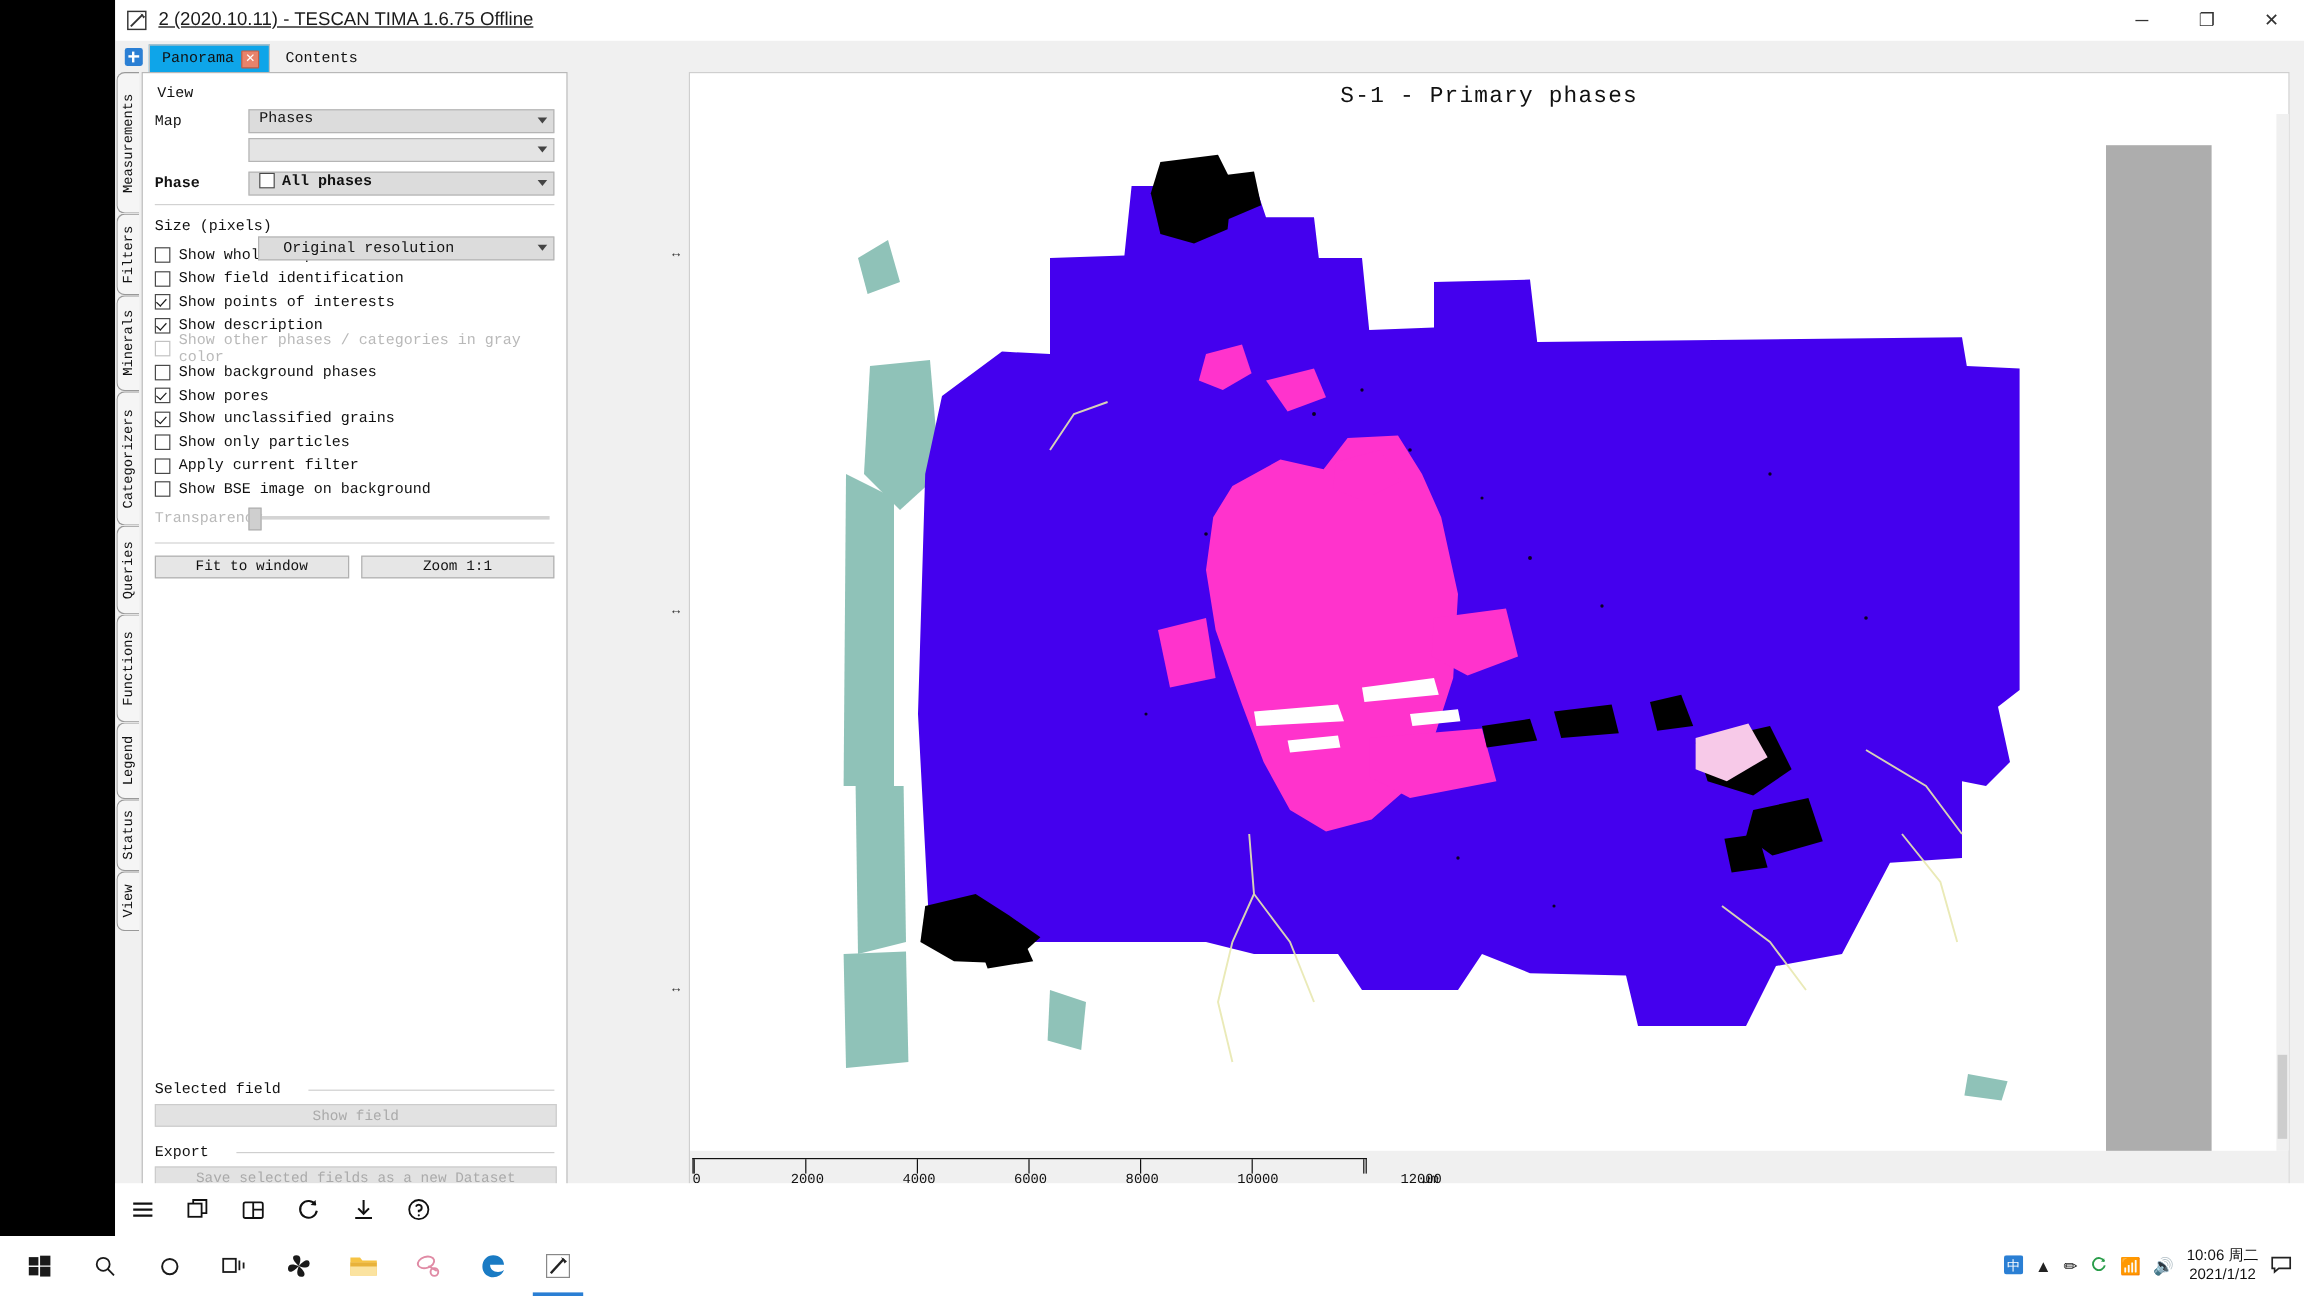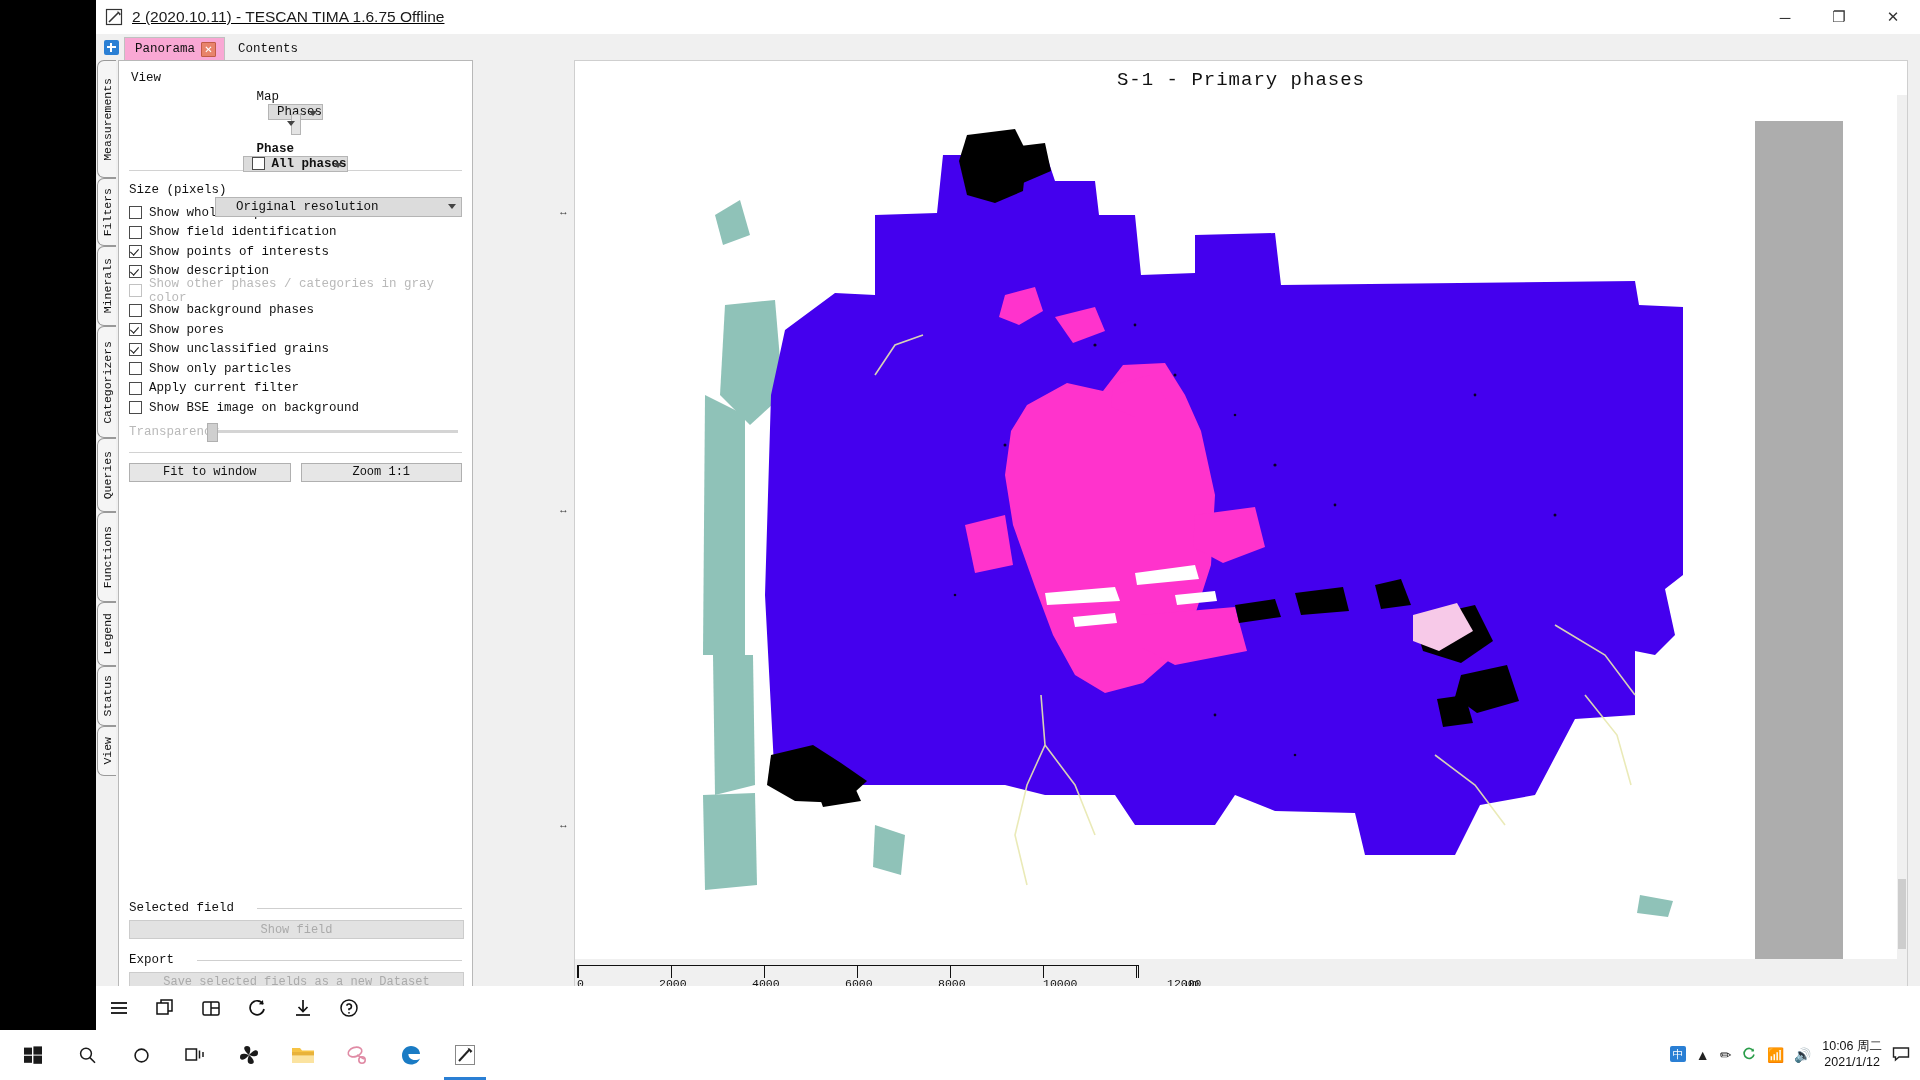--- a/index.html
+++ b/index.html
@@ -15,40 +15,40 @@
   .wbtn{width:54px;height:34px;display:flex;align-items:center;justify-content:center;font-size:15px;color:#333;}
 
   
   .tabstrip{height:26px;background:#f0f0f0;display:flex;align-items:flex-end;border-bottom:1px solid #c8c8c8;}
   .tabadd{width:22px;height:22px;margin:0 2px 2px 4px;display:flex;align-items:center;justify-content:center;}
   .tabadd .sq{width:15px;height:15px;background:#2a7fd4;border-radius:2px;position:relative;}
   .tabadd .sq:before{content:"";position:absolute;left:6.5px;top:3px;width:2px;height:9px;background:#fff;}
   .tabadd .sq:after{content:"";position:absolute;left:3px;top:6.5px;width:9px;height:2px;background:#fff;}
   .doctab{height:22px;padding:0 8px 0 10px;display:flex;align-items:center;gap:6px;
           font-family:"Liberation Mono",monospace;font-size:12.5px;color:#111;
-          border:1px solid #c0c0c0;border-bottom:none;background:#f9a8d4;margin-right:2px;}
+          border:1px solid #c0c0c0;border-bottom:none;background:#0ea5e9;margin-right:2px;}
   .doctab.inactive{background:#f0f0f0;border-color:transparent;}
   .tabx{width:13px;height:13px;background:#e8836b;border:1px solid #c25c45;color:#fff;font-size:10px;
         display:flex;align-items:center;justify-content:center;font-family:"Liberation Sans",sans-serif;border-radius:1px;}
 
   
   .bodyarea{position:absolute;left:0;top:60px;right:0;bottom:0;background:#f0f0f0;}
 
   
   .vtabs{position:absolute;left:1px;top:0;width:22px;height:560px;}
   .vtab{position:absolute;left:0;width:18px;border:1px solid #999;border-right:none;background:#f5f5f5;
         border-radius:7px 0 0 7px;display:flex;align-items:center;justify-content:center;}
   .vtab span{writing-mode:vertical-rl;transform:rotate(180deg);font-family:"Liberation Mono",monospace;
              font-size:11.5px;color:#111;letter-spacing:0px;white-space:nowrap;}
 
   
   .lpanel{position:absolute;left:22px;top:0;width:353px;height:955px;background:#fff;border:1px solid #b8b8b8;}
   .lpinner{position:absolute;left:10px;top:6px;width:333px;}
   .secthead{font-family:"Liberation Mono",monospace;font-size:12.5px;color:#111;margin:4px 0 5px 2px;}
-  .row{display:flex;align-items:center;height:21px;margin-bottom:3px;flex-direction:column;}
+  .row{display:flex;align-items:center;height:21px;margin-bottom:3px;}
   .rlabel{font-family:"Liberation Mono",monospace;font-size:12.5px;color:#111;width:78px;flex:none;}
   .combo{flex:1;height:18px;background:#dcdcdc;border:1px solid #b5b5b5;position:relative;
          font-family:"Liberation Mono",monospace;font-size:12.5px;color:#111;display:flex;align-items:flex-start;padding-left:8px;}
   .combo .arw{position:absolute;right:5px;top:6px;width:0;height:0;border-left:4px solid transparent;
               border-right:4px solid transparent;border-top:5px solid #444;}
   .combo.flat{background:#e4e4e4;}
   .sizecombo{position:absolute;left:86px;right:0;height:18px;background:#dcdcdc;border:1px solid #b5b5b5;
              font-family:"Liberation Mono",monospace;font-size:12.5px;color:#111;display:flex;align-items:center;padding-left:20px;}
   .sizecombo .arw{position:absolute;right:5px;top:6px;width:0;height:0;border-left:4px solid transparent;
               border-right:4px solid transparent;border-top:5px solid #444;}
@@ -400,21 +400,21 @@
             <div class="stick" style="left:279px;"></div>
             <div class="stick" style="left:372px;"></div>
             <div class="stick" style="left:465px;"></div>
             <div class="stick" style="left:558px;"></div>
           </div>
           <div class="slab" style="left:2px;">0</div>
           <div class="slab" style="left:84px;">2000</div>
           <div class="slab" style="left:177px;">4000</div>
           <div class="slab" style="left:270px;">6000</div>
           <div class="slab" style="left:363px;">8000</div>
-          <div class="slab" style="left:456px;margin-left:12px;">10000</div>
+          <div class="slab" style="left:456px;">10000</div>
           <div class="slab" style="left:545px;margin-left:47px;">12000</div>
           <div class="slab" style="left:610px;">µm</div>
         </div>
 
         <div class="statusline">Cursor: -1600, 749 µm, Field: 167</div>
       </div>
 
     </div>
   </div>
 

